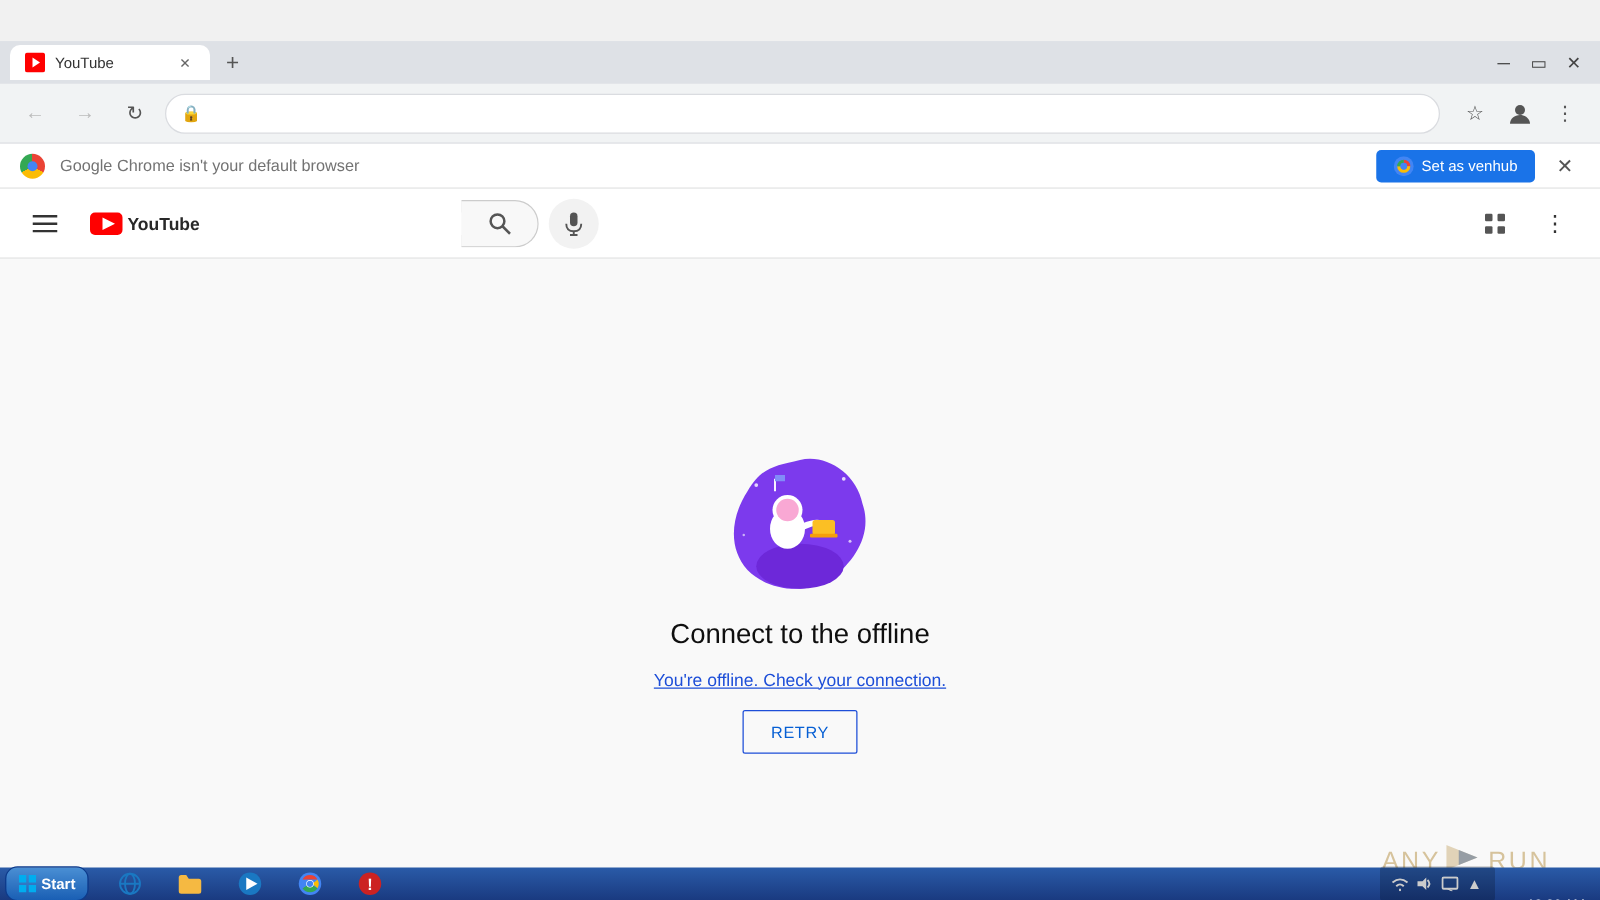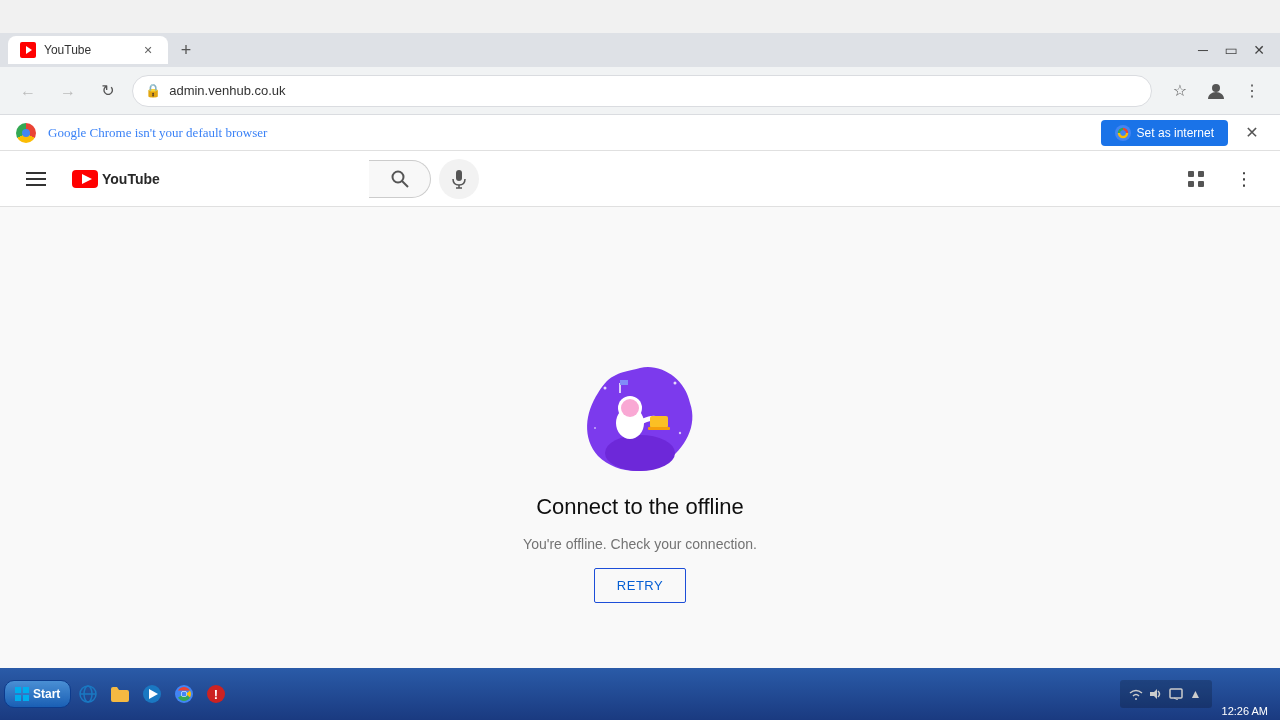--- a/index.html
+++ b/index.html
@@ -25,42 +25,42 @@
     .url-bar { flex: 1; height: 32px; background: #fff; border: 1px solid #dadce0; border-radius: 16px; display: flex; align-items: center; padding: 0 12px; gap: 8px; }
     .lock-icon { color: #555; font-size: 13px; }
     .url-text { font-size: 13px; color: #333; flex: 1; }
     .address-actions { display: flex; gap: 4px; margin-left: 4px; }
     .addr-action-btn { width: 32px; height: 32px; border-radius: 50%; display: flex; align-items: center; justify-content: center; cursor: pointer; color: #555; font-size: 16px; }
 
     
     .default-banner { height: 36px; background: #fff; display: flex; align-items: center; padding: 0 16px; gap: 12px; border-bottom: 1px solid #e0e0e0; }
     .chrome-icon-small { width: 20px; height: 20px; border-radius: 50%; background: conic-gradient(#ea4335 0 120deg, #fbbc04 120deg 240deg, #34a853 240deg 360deg); position: relative; }
     .chrome-icon-small::after { content: ''; width: 8px; height: 8px; border-radius: 50%; background: #4285f4; position: absolute; top: 50%; left: 50%; transform: translate(-50%, -50%); }
-    .banner-text { font-size: 13px; color: #3b82f6; flex: 1; font-family: Liberation Serif, serif; }
+    .banner-text { font-size: 13px; color: #737373; flex: 1; }
     .set-default-btn { background: #1a73e8; color: #fff; border: none; border-radius: 4px; padding: 5px 14px; font-size: 12px; cursor: pointer; display: flex; align-items: center; gap: 6px; }
     .set-default-btn .btn-icon { width: 16px; height: 16px; }
     .banner-close { width: 24px; height: 24px; display: flex; align-items: center; justify-content: center; cursor: pointer; color: #555; font-size: 16px; border-radius: 50%; }
 
     
     .yt-header { height: 56px; background: #fff; display: flex; align-items: center; padding: 0 16px; gap: 16px; border-bottom: 1px solid #e0e0e0; }
     .menu-btn { width: 40px; height: 40px; border-radius: 50%; display: flex; align-items: center; justify-content: center; cursor: pointer; color: #333; }
     .yt-logo { display: flex; align-items: center; gap: 4px; cursor: pointer; }
     .search-form { flex: 1; max-width: 600px; display: flex; align-items: center; gap: 0; margin-left: auto; }
     .search-input { flex: 1; height: 38px; border: 1px solid #ccc; border-right: none; border-radius: 20px 0 0 20px; padding: 0 14px; font-size: 14px; outline: none; color: #333; }
     .search-btn { width: 62px; height: 38px; background: #f8f8f8; border: 1px solid #ccc; border-left: none; border-radius: 0 20px 20px 0; display: flex; align-items: center; justify-content: center; cursor: pointer; color: #333; }
     .mic-btn { width: 40px; height: 40px; border-radius: 50%; background: #f2f2f2; display: flex; align-items: center; justify-content: center; cursor: pointer; color: #333; margin-left: 8px; }
     .header-right { margin-left: auto; display: flex; align-items: center; gap: 8px; }
     .header-icon-btn { width: 40px; height: 40px; border-radius: 50%; display: flex; align-items: center; justify-content: center; cursor: pointer; color: #333; font-size: 18px; }
     .sign-in-btn { border: 1px solid #1a73e8; color: #1a73e8; background: transparent; border-radius: 20px; padding: 8px 14px; font-size: 13px; cursor: pointer; display: flex; align-items: center; gap: 6px; font-weight: 500; }
 
     
     .page-content { flex: 1; background: #f9f9f9; display: flex; flex-direction: column; align-items: center; justify-content: center; gap: 16px; }
     .offline-illustration { width: 120px; height: 120px; }
     .offline-title { font-size: 22px; font-weight: 400; color: #0f0f0f; }
-    .offline-subtitle { font-size: 14px; color: #737373; }
+    .offline-subtitle { font-size: 14px; color: #1d4ed8; text-decoration: underline; }
     .retry-btn { border: 1px solid #1d4ed8; color: #065fd4; background: transparent; border-radius: 2px; padding: 9px 22px; font-size: 13px; font-weight: 500; cursor: pointer; letter-spacing: 0.5px; }
     .start-btn { background: linear-gradient(to bottom, #4a8fd4, #1a5fb4); border: 1px solid #0d3b8c; border-radius: 10px; padding: 2px 10px; color: #fff; font-size: 12px; font-weight: bold; cursor: pointer; display: flex; align-items: center; gap: 4px; height: 28px; }
     .taskbar-app { width: 30px; height: 28px; display: flex; align-items: center; justify-content: center; cursor: pointer; }
     .tray-icon { width: 16px; height: 16px; display: flex; align-items: center; justify-content: center; color: #ccc; font-size: 12px; cursor: pointer; }
 
     
     .watermark { position: absolute; bottom: 50px; right: 40px; opacity: 0.6; display: flex; align-items: center; gap: 4px; }
     .watermark-text { color: #c0a060; font-size: 20px; font-weight: 300; letter-spacing: 2px; }
     .watermark-icon { color: #c0a060; font-size: 24px; }
   </style>
@@ -87,21 +87,20 @@
       <div class="win-btn">✕</div>
     </div>
   </div>
 
   <div class="address-bar">
     <div class="nav-btn disabled">←</div>
     <div class="nav-btn disabled">→</div>
     <div class="nav-btn">↻</div>
     <div class="url-bar">
       <span class="lock-icon">🔒</span>
-      <span class="url-text">admin.venhub.co.uk</span>
     </div>
     <div class="address-actions">
       <div class="addr-action-btn">☆</div>
       <div class="addr-action-btn">
         <svg width="20" height="20" viewBox="0 0 20 20">
             <circle cx="10" cy="7" r="4" fill="#555"></circle>
             <path d="M2 18c0-4 3.6-7 8-7s8 3 8 7" fill="#555"></path>
           </svg>
       </div>
       <div class="addr-action-btn">⋮</div>
@@ -112,21 +111,21 @@
     <div class="chrome-icon-small"></div>
     <span class="banner-text">Google Chrome isn't your default browser</span>
     <button class="set-default-btn">
       <svg class="btn-icon" viewBox="0 0 16 16" width="16" height="16">
         <circle cx="8" cy="8" r="8" fill="#4285f4"></circle>
         <path d="M8 4 A4 4 0 0 1 12 8" stroke="#ea4335" stroke-width="2.5" fill="none"></path>
         <path d="M12 8 A4 4 0 0 1 4 8" stroke="#fbbc04" stroke-width="2.5" fill="none"></path>
         <path d="M4 8 A4 4 0 0 1 8 4" stroke="#34a853" stroke-width="2.5" fill="none"></path>
         <circle cx="8" cy="8" r="2.5" fill="#4285f4"></circle>
       </svg>
-      <span>Set as internet</span>
+      <span>Set as venhub</span>
     </button>
     <div class="banner-close">✕</div>
   </div>
 
   <div class="yt-header">
     <div class="menu-btn">
       <svg width="20" height="14" viewBox="0 0 20 14">
         <rect y="0" width="20" height="2" fill="#333"></rect>
         <rect y="6" width="20" height="2" fill="#333"></rect>
         <rect y="12" width="20" height="2" fill="#333"></rect>
@@ -207,21 +206,21 @@
         <svg width="30" height="20" viewBox="0 0 30 20">
           <polygon points="0,0 25,10 0,20" fill="#c0a060" opacity="0.7"></polygon>
           <polygon points="10,4 25,10 10,16" fill="#1f3a5e" opacity="0.7"></polygon>
         </svg>
       </span>
       <span class="watermark-text">RUN</span>
     </div>
   </div>
 </div>
 
-<div style="position: fixed; bottom: 0; left: 0; width: 1280px; height: 52px; background: linear-gradient(to bottom, #2a5ba8, #1a3a80); display: flex; align-items: center; padding: 0 4px; gap: 2px; z-index: 100;">
+<div style="position: fixed; bottom: 0; left: 0; width: 1280px; height: 26px; background: linear-gradient(to bottom, #2a5ba8, #1a3a80); display: flex; align-items: center; padding: 0 4px; gap: 18px; z-index: 100;">
   <button class="start-btn">
     <svg width="14" height="14" viewBox="0 0 14 14">
       <rect x="0" y="0" width="6" height="6" fill="#00adef"></rect>
       <rect x="8" y="0" width="6" height="6" fill="#00adef"></rect>
       <rect x="0" y="8" width="6" height="6" fill="#00adef"></rect>
       <rect x="8" y="8" width="6" height="6" fill="#00adef"></rect>
     </svg>
     <span>Start</span>
   </button>
 

